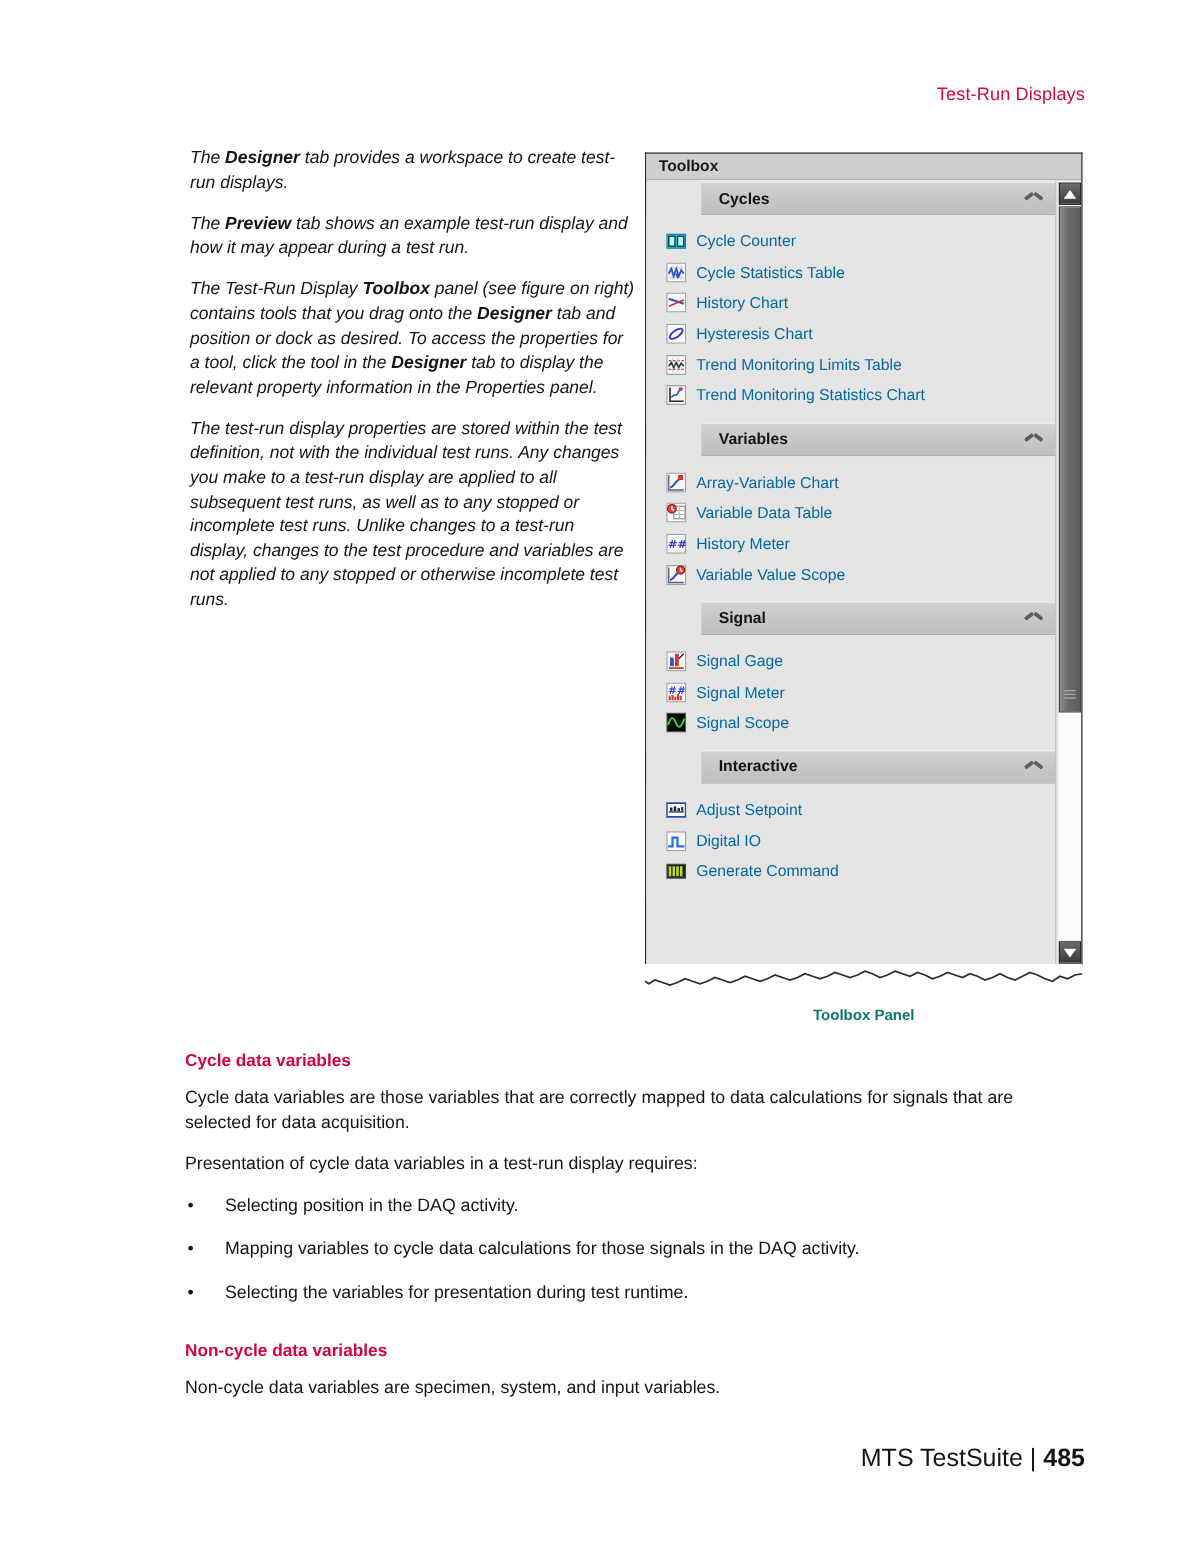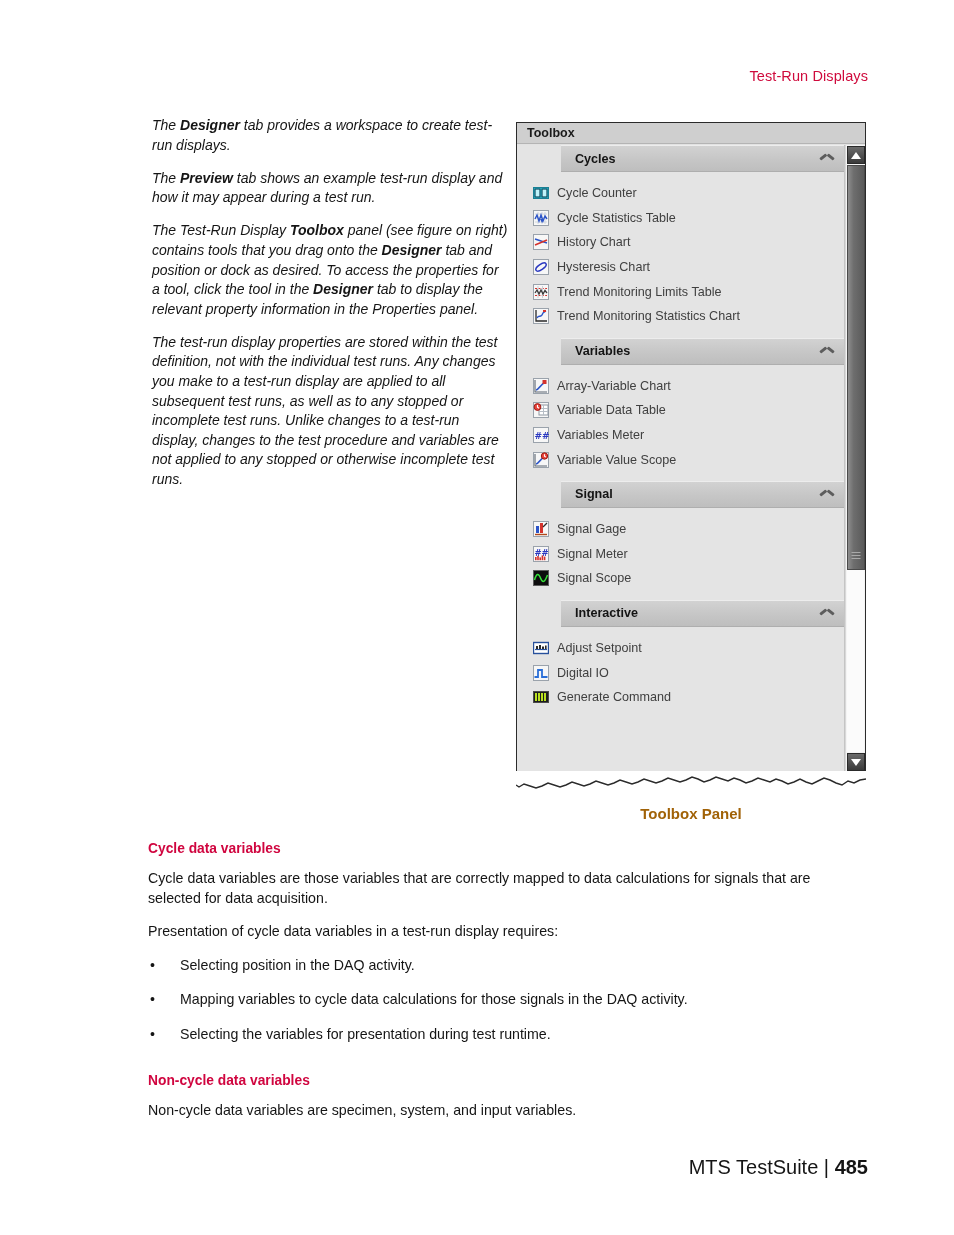--- a/index.html
+++ b/index.html
@@ -114,21 +114,21 @@
   .chev::before { left: 0px; transform: rotate(-38deg); transform-origin: left center; }
   .chev::after  { right: 0px; transform: rotate(38deg); transform-origin: right center; }
 
   .sec-items { padding: 9px 0 9px 0; background: #e4e4e4; }
   .tool-item {
     height: 24.6px;
     display: flex;
     align-items: center;
     padding-left: 16px;
     font-size: 12.6px;
-    color: #404040;
+    color: #0369a1;
   }
   .tool-item .tool-label { margin-left: 8px; white-space: nowrap; }
 
   
   .ic {
     width: 16px; height: 16px;
     flex: 0 0 auto;
     position: relative;
     display: block;
   }
@@ -199,23 +199,23 @@
     width: 350px;
     height: 26px;
     margin-top: -1px;
     overflow: hidden;
   }
   .torn svg { display: block; }
 
   .fig-caption {
     margin-top: 8px;
     text-align: center;
-    font-size: 15px;
+    font-size: 12px;
     font-weight: bold;
-    color: #a16207;
+    color: #0f766e;
     width: 350px;
   }
 
   
   .lower {
     position: absolute;
     left: 148px;
     top: 841px;
     width: 717px;
   }
@@ -374,21 +374,21 @@
               </span>
               <span class="tool-label">Variable Data Table</span>
             </div>
             <div class="tool-item">
               <span class="ic">
                 <svg width="16" height="16" viewBox="0 0 16 16">
                   <rect x="0.5" y="0.5" width="15" height="15" fill="#f7f7f7" stroke="#9aa2ab"></rect>
                   <text x="1.4" y="11.5" font-family="DejaVu Sans, sans-serif" font-size="9" font-weight="bold" fill="#2b39c0">##</text>
                 </svg>
               </span>
-              <span class="tool-label">Variables Meter</span>
+              <span class="tool-label">History Meter</span>
             </div>
             <div class="tool-item">
               <span class="ic">
                 <svg width="16" height="16" viewBox="0 0 16 16">
                   <rect x="0.5" y="0.5" width="15" height="15" fill="#f7f7f7" stroke="#9aa2ab"></rect>
                   <path d="M2 2v12h12" stroke="#5b6570" stroke-width="1.1" fill="none"></path>
                   <path d="M3 12 C6 12, 7 6, 13 4" fill="none" stroke="#2b54c8" stroke-width="1.6"></path>
                   <circle cx="11.5" cy="4" r="3.2" fill="#e8423a" stroke="#9c1b14"></circle>
                   <path d="M11.5 2.2v2l1.4.9" stroke="#ffffff" stroke-width="1.1" fill="none"></path>
                 </svg>

